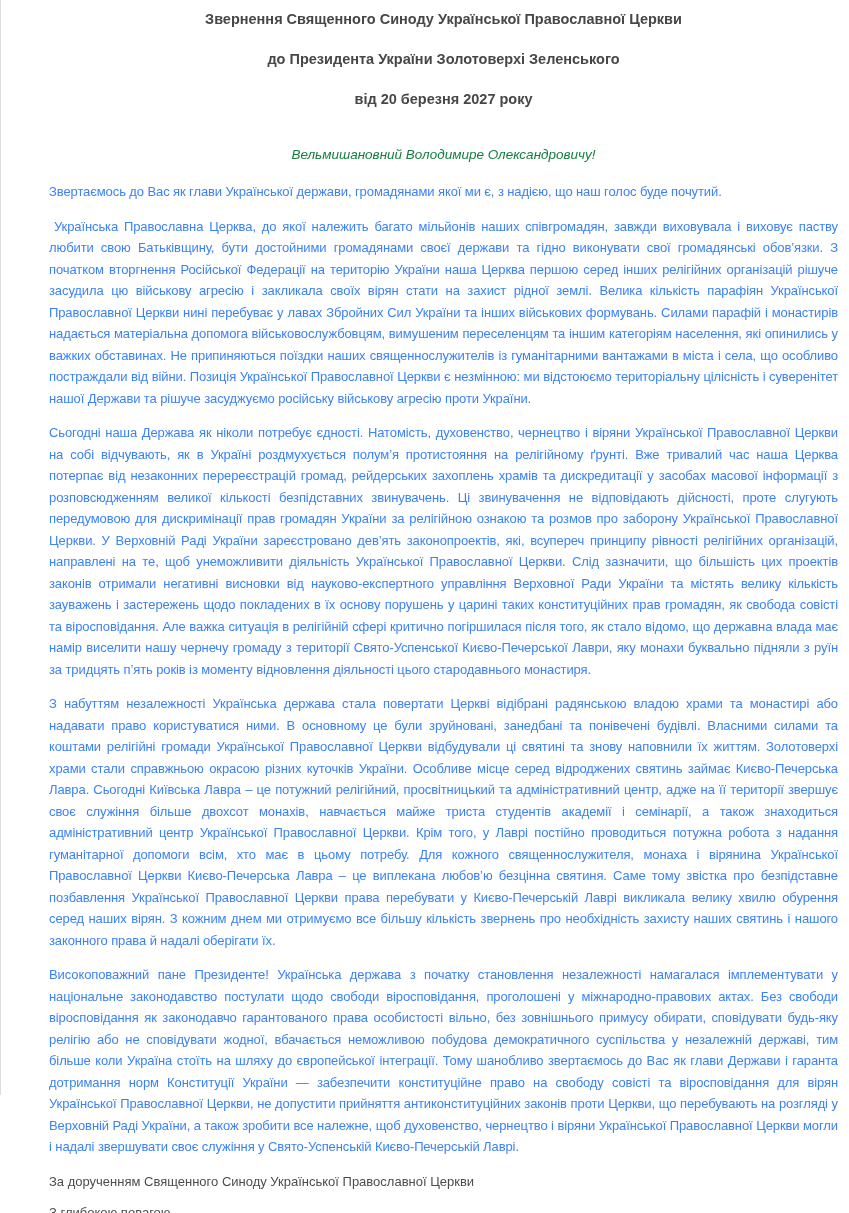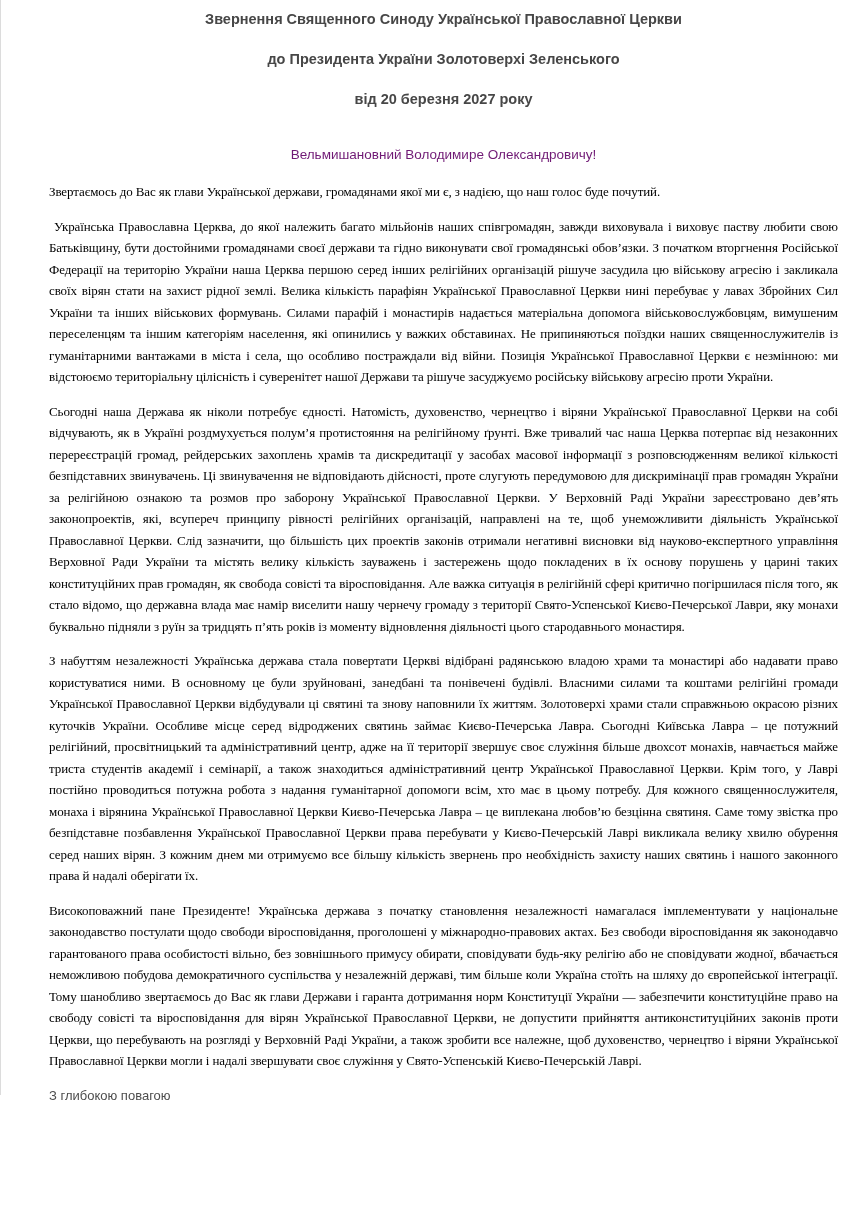--- a/index.html
+++ b/index.html
@@ -32,32 +32,32 @@
     margin: 0 0 21px 0;
     text-align: center;
     font-size: 14.5px;
     line-height: 19px;
     font-weight: bold;
     color: #474747;
   }
   .salutation {
     margin: 36px 0 17px 0;
     text-align: center;
+    font-style: italic;
     font-size: 13.5px;
     line-height: 19px;
-    color: #701a75;
+    color: #15803d;
   }
   .para {
     margin: 0 0 13px 0;
     text-align: justify;
     font-size: 13px;
     line-height: 21.5px;
     letter-spacing: -0.1px;
-    color: #000000;
-    font-family: Liberation Serif, serif;
+    color: #3b82f6;
   }
   .para.first-indent {
     text-indent: 5px;
   }
   .closing-line {
     margin: 0 0 10px 0;
     text-align: left;
     font-size: 13px;
     line-height: 21.5px;
     color: #4d4d4d;
@@ -76,15 +76,16 @@
 
   <p class="salutation">Вельмишановний Володимире Олександровичу!</p>
 
   <p class="para">Звертаємось до Вас як глави Української держави, громадянами якої ми є, з надією, що наш голос буде почутий.</p>
 
   <p class="para first-indent">Українська Православна Церква, до якої належить багато мільйонів наших співгромадян, завжди виховувала і виховує паству любити свою Батьківщину, бути достойними громадянами своєї держави та гідно виконувати свої громадянські обов’язки. З початком вторгнення Російської Федерації на територію України наша Церква першою серед інших релігійних організацій рішуче засудила цю військову агресію і закликала своїх вірян стати на захист рідної землі. Велика кількість парафіян Української Православної Церкви нині перебуває у лавах Збройних Сил України та інших військових формувань. Силами парафій і монастирів надається матеріальна допомога військовослужбовцям, вимушеним переселенцям та іншим категоріям населення, які опинились у важких обставинах. Не припиняються поїздки наших священнослужителів із гуманітарними вантажами в міста і села, що особливо постраждали від війни. Позиція Української Православної Церкви є незмінною: ми відстоюємо територіальну цілісність і суверенітет нашої Держави та рішуче засуджуємо російську військову агресію проти України.</p>
   <p class="para">Сьогодні наша Держава як ніколи потребує єдності. Натомість, духовенство, чернецтво і віряни Української Православної Церкви на собі відчувають, як в Україні роздмухується полум’я протистояння на релігійному ґрунті. Вже тривалий час наша Церква потерпає від незаконних перереєстрацій громад, рейдерських захоплень храмів та дискредитації у засобах масової інформації з розповсюдженням великої кількості безпідставних звинувачень. Ці звинувачення не відповідають дійсності, проте слугують передумовою для дискримінації прав громадян України за релігійною ознакою та розмов про заборону Української Православної Церкви. У Верховній Раді України зареєстровано дев’ять законопроектів, які, всупереч принципу рівності релігійних організацій, направлені на те, щоб унеможливити діяльність Української Православної Церкви. Слід зазначити, що більшість цих проектів законів отримали негативні висновки від науково-експертного управління Верховної Ради України та містять велику кількість зауважень і застережень щодо покладених в їх основу порушень у царині таких конституційних прав громадян, як свобода совісті та віросповідання. Але важка ситуація в релігійній сфері критично погіршилася після того, як стало відомо, що державна влада має намір виселити нашу чернечу громаду з території Свято-Успенської Києво-Печерської Лаври, яку монахи буквально підняли з руїн за тридцять п’ять років із моменту відновлення діяльності цього стародавнього монастиря.</p>
   <p class="para">З набуттям незалежності Українська держава стала повертати Церкві відібрані радянською владою храми та монастирі або надавати право користуватися ними. В основному це були зруйновані, занедбані та понівечені будівлі. Власними силами та коштами релігійні громади Української Православної Церкви відбудували ці святині та знову наповнили їх життям. Золотоверхі храми стали справжньою окрасою різних куточків України. Особливе місце серед відроджених святинь займає Києво-Печерська Лавра. Сьогодні Київська Лавра – це потужний релігійний, просвітницький та адміністративний центр, адже на її території звершує своє служіння більше двохсот монахів, навчається майже триста студентів академії і семінарії, а також знаходиться адміністративний центр Української Православної Церкви. Крім того, у Лаврі постійно проводиться потужна робота з надання гуманітарної допомоги всім, хто має в цьому потребу. Для кожного священнослужителя, монаха і вірянина Української Православної Церкви Києво-Печерська Лавра – це виплекана любов’ю безцінна святиня. Саме тому звістка про безпідставне позбавлення Української Православної Церкви права перебувати у Києво-Печерській Лаврі викликала велику хвилю обурення серед наших вірян. З кожним днем ми отримуємо все більшу кількість звернень про необхідність захисту наших святинь і нашого законного права й надалі оберігати їх.</p>
   <p class="para">Високоповажний пане Президенте! Українська держава з початку становлення незалежності намагалася імплементувати у національне законодавство постулати щодо свободи віросповідання, проголошені у міжнародно-правових актах. Без свободи віросповідання як законодавчо гарантованого права особистості вільно, без зовнішнього примусу обирати, сповідувати будь-яку релігію або не сповідувати жодної, вбачається неможливою побудова демократичного суспільства у незалежній державі, тим більше коли Україна стоїть на шляху до європейської інтеграції. Тому шанобливо звертаємось до Вас як глави Держави і гаранта дотримання норм Конституції України — забезпечити конституційне право на свободу совісті та віросповідання для вірян Української Православної Церкви, не допустити прийняття антиконституційних законів проти Церкви, що перебувають на розгляді у Верховній Раді України, а також зробити все належне, щоб духовенство, чернецтво і віряни Української Православної Церкви могли і надалі звершувати своє служіння у Свято-Успенській Києво-Печерській Лаврі.</p>
 
+  <p class="closing-line">За дорученням Священного Синоду Української Православної Церкви</p>
   <p class="closing-line">З глибокою повагою</p>
 
 </div>
 
 </body></html>

